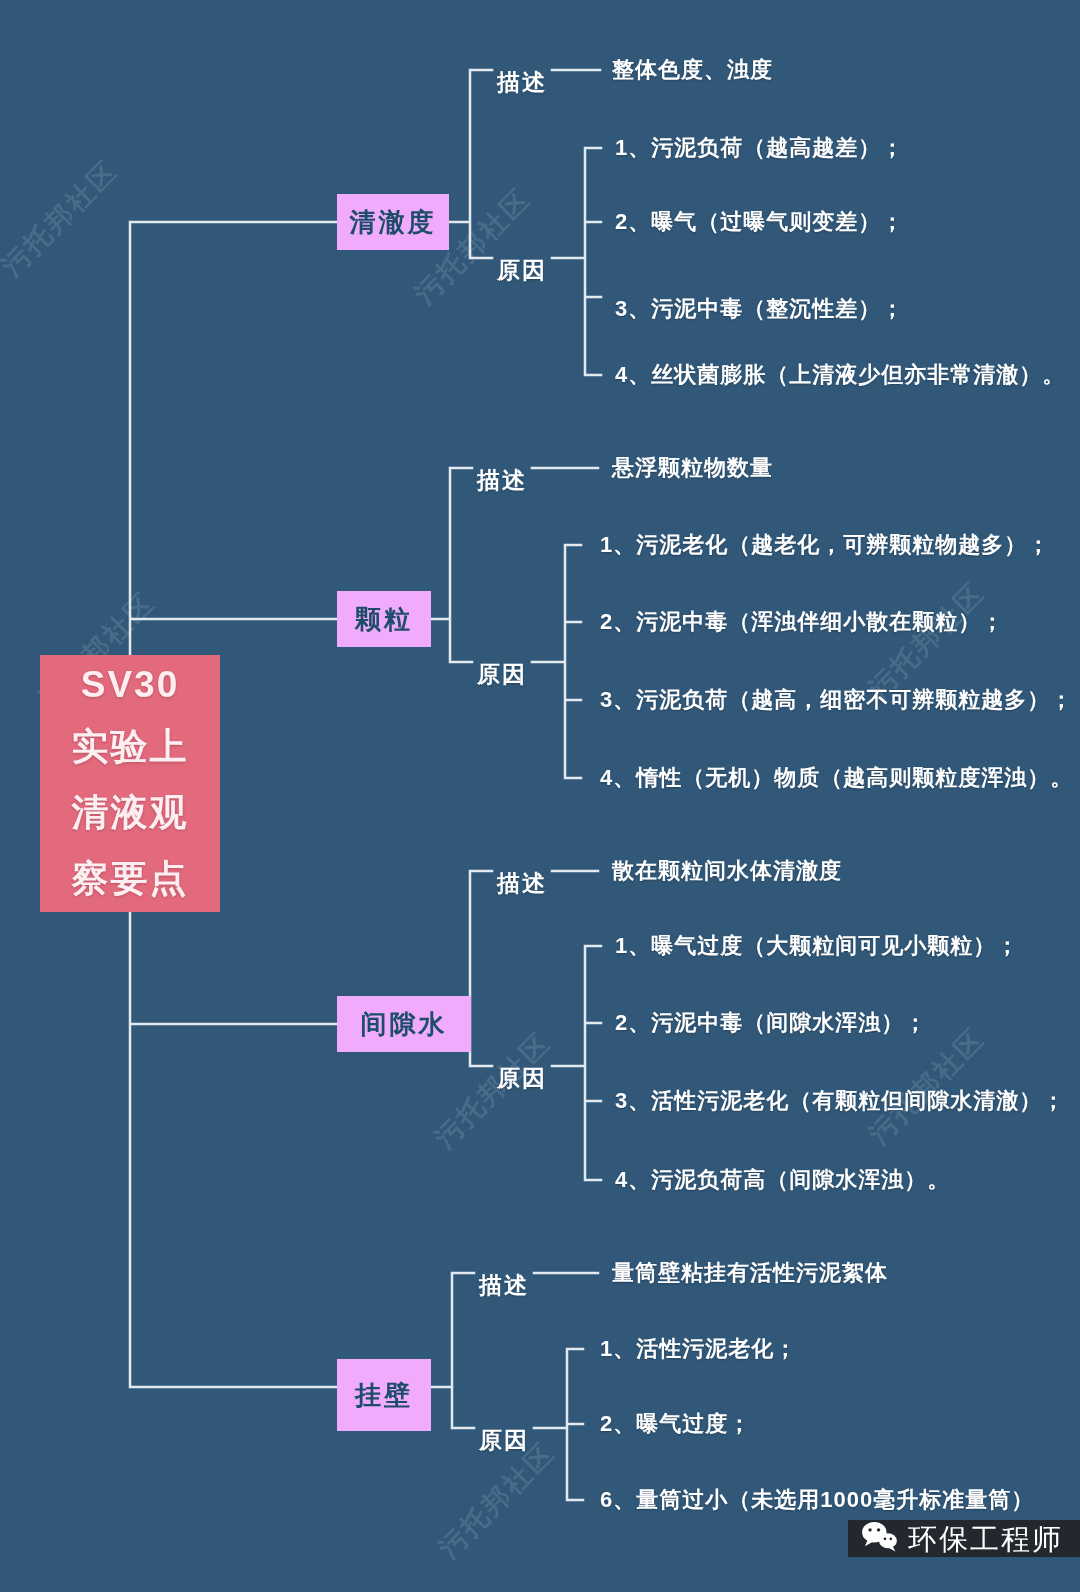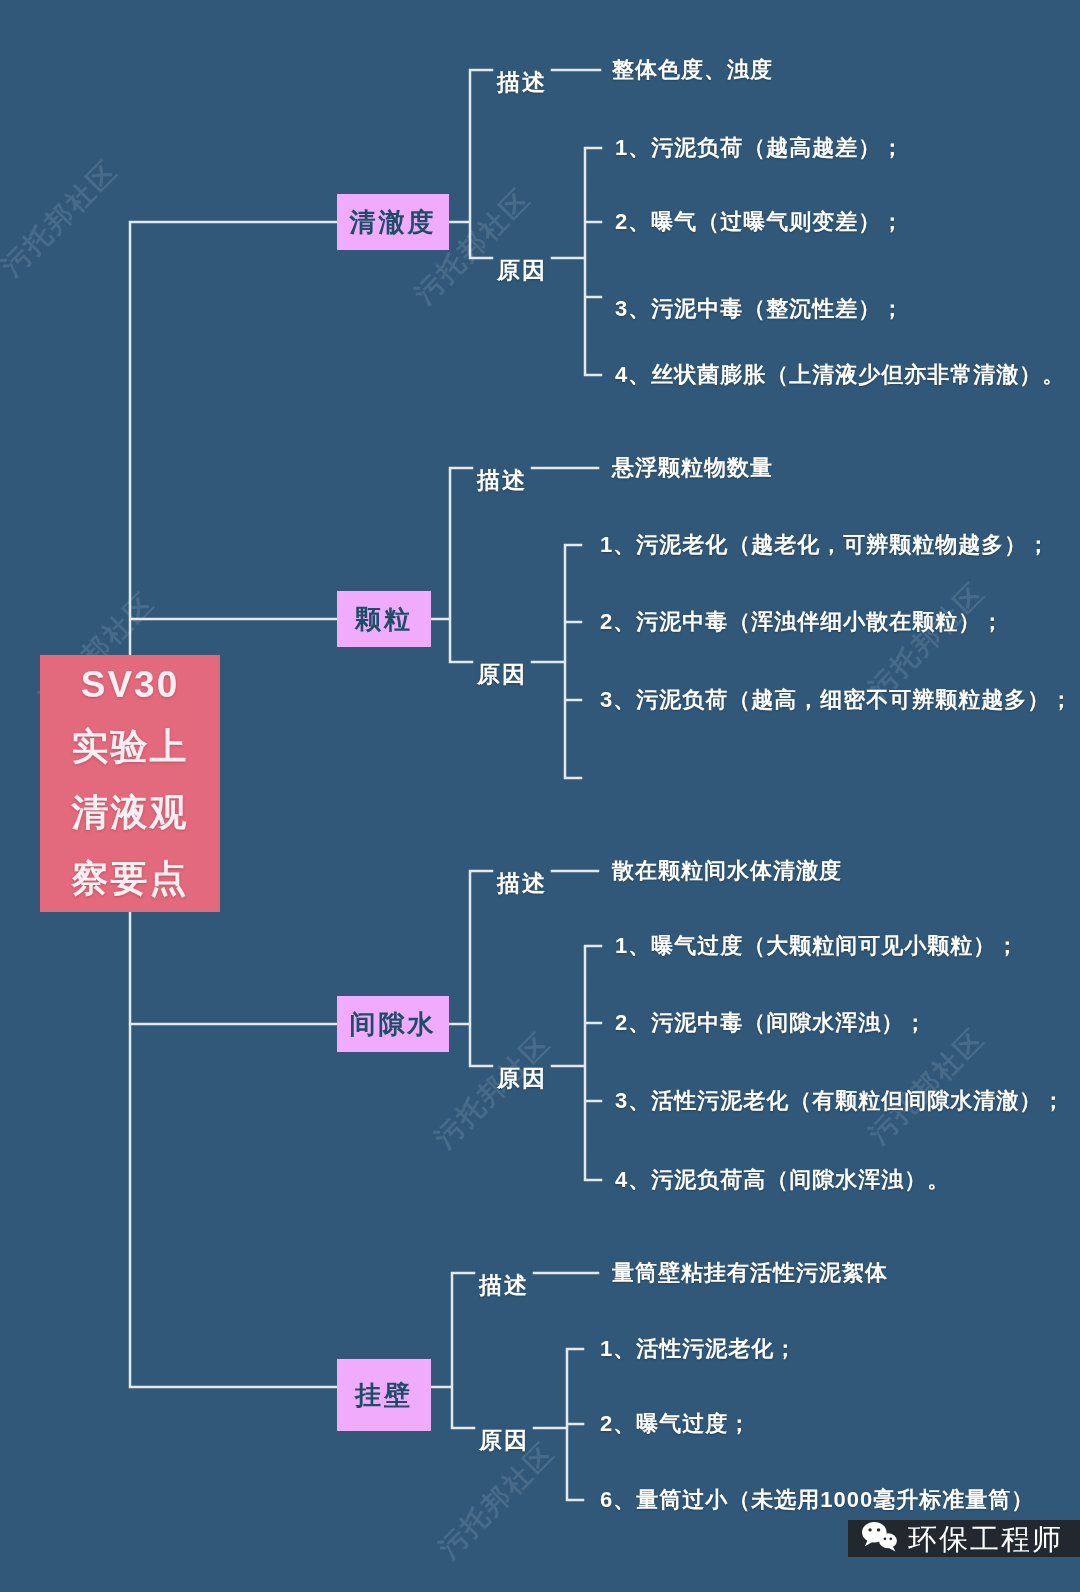--- a/index.html
+++ b/index.html
@@ -16,21 +16,21 @@
 
   .root{position:absolute;z-index:2;left:40px;top:655px;width:180px;height:257px;
         background:#e3697c;display:flex;flex-direction:column;align-items:center;
         justify-content:center;gap:16px;font-size:37px;font-weight:bold;color:#fdeef1;
         letter-spacing:2px;text-shadow:0 1px 3px rgba(0,0,0,0.2);text-align:right;}
 
   .node{position:absolute;z-index:2;display:flex;align-items:center;justify-content:center;
         background:#f0abfc;color:#1d4d68;font-weight:bold;font-size:26px;letter-spacing:3px;}
   .b1{left:337px;top:194px;width:112px;height:56px}
   .b2{left:337px;top:591px;width:94px;height:56px}
-  .b3{left:337px;top:996px;width:112px;height:56px}
+  .b3{left:337px;top:996px;width:134px;height:56px}
   .b4{left:337px;top:1359px;width:94px;height:72px}
 
   .lbl,.item{position:absolute;z-index:2;transform:translateY(-50%);color:#ffffff;
         font-weight:bold;white-space:nowrap;text-shadow:0 1px 2px rgba(0,0,0,0.25);}
   .lbl{font-size:23px;letter-spacing:2px;margin-top:12px;}
   .item{font-size:22px;letter-spacing:1px;}
 
   .d1{left:497px;top:70px}.dt1{left:612px;top:70px}.r1{left:497px;top:258px}
   .i11{left:615px;top:148px}.i12{left:615px;top:222px}.i13{left:615px;top:309px}.i14{left:615px;top:375px}
 
@@ -87,20 +87,21 @@
   <div class="item i13">3、污泥中毒（整沉性差）；</div>
   <div class="item i14">4、丝状菌膨胀（上清液少但亦非常清澈）。</div>
 
   <div class="node b2">颗粒</div>
   <div class="lbl d2">描述</div>
   <div class="item dt2">悬浮颗粒物数量</div>
   <div class="lbl r2">原因</div>
   <div class="item i21">1、污泥老化（越老化，可辨颗粒物越多）；</div>
   <div class="item i22">2、污泥中毒（浑浊伴细小散在颗粒）；</div>
   <div class="item i23">3、污泥负荷（越高，细密不可辨颗粒越多）；</div>
+  <div class="item i24">4、惰性（无机）物质（越高则颗粒度浑浊）。</div>
 
   <div class="node b3">间隙水</div>
   <div class="lbl d3">描述</div>
   <div class="item dt3">散在颗粒间水体清澈度</div>
   <div class="lbl r3">原因</div>
   <div class="item i31">1、曝气过度（大颗粒间可见小颗粒）；</div>
   <div class="item i32">2、污泥中毒（间隙水浑浊）；</div>
   <div class="item i33">3、活性污泥老化（有颗粒但间隙水清澈）；</div>
   <div class="item i34">4、污泥负荷高（间隙水浑浊）。</div>
 

